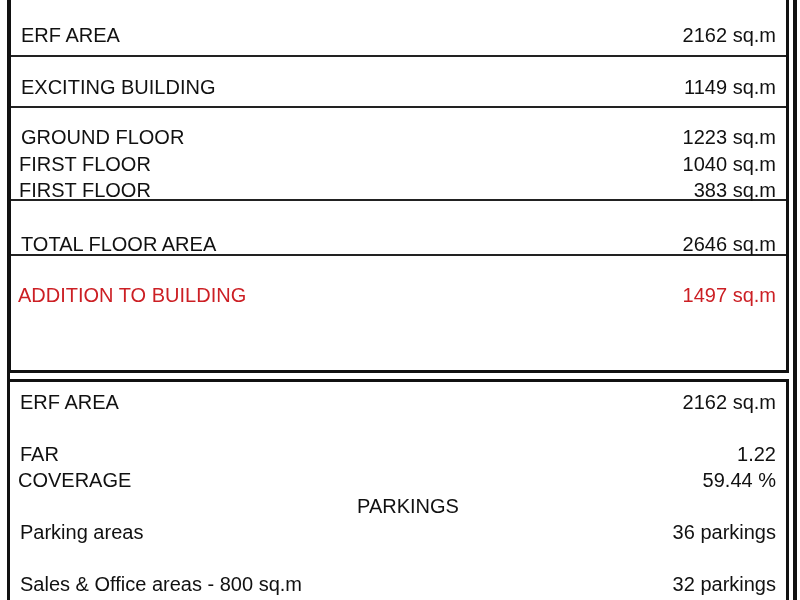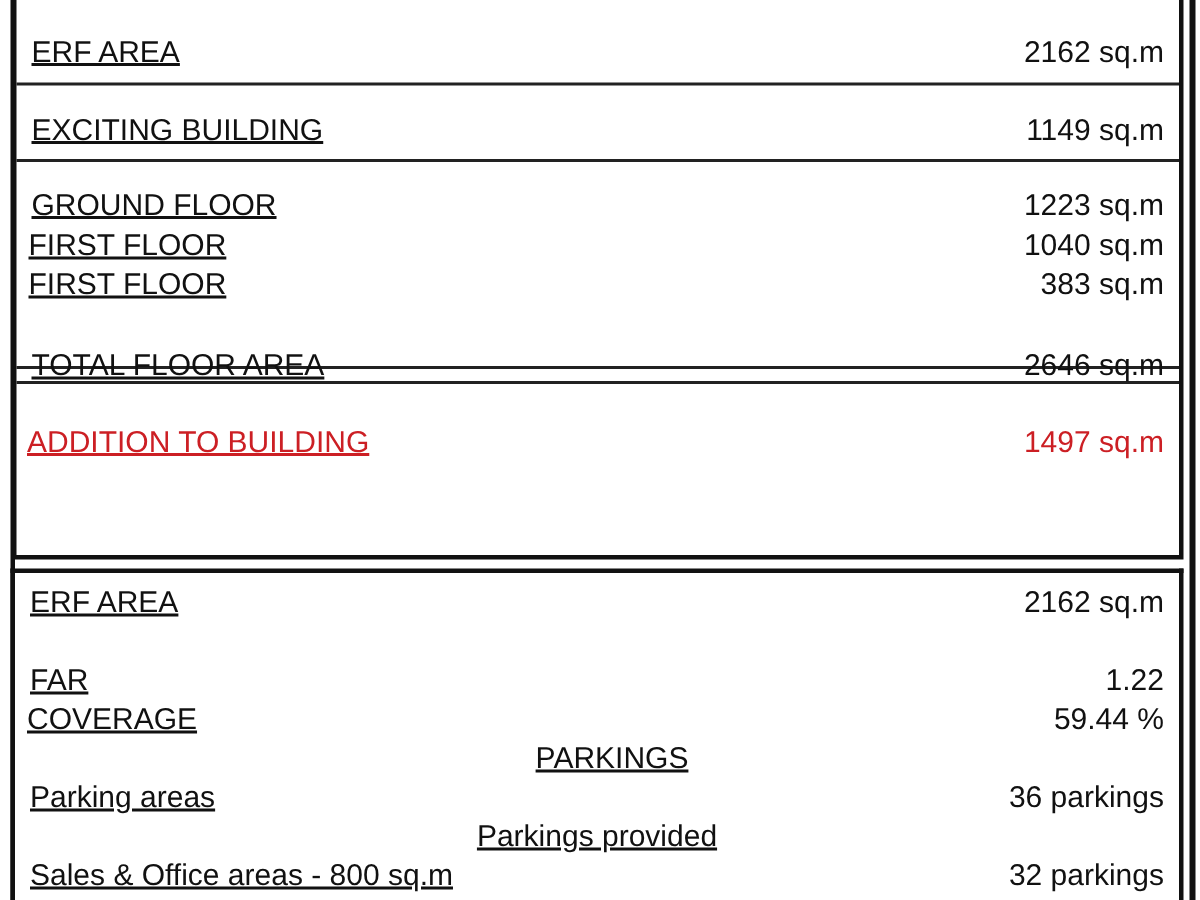--- a/index.html
+++ b/index.html
@@ -23,21 +23,21 @@
     }
     .section {
       position: absolute; left: 0; right: 0;
       border-bottom: 2px solid #222;
       box-sizing: border-box;
     }
     .row {
       position: absolute; left: 0; right: 0; height: 26px;
       font-size: 20px; line-height: 26px;
     }
-    .row .label { position: absolute; left: 10px; white-space: nowrap; text-decoration: underline; }
+    .row .label { position: absolute; left: 10px; white-space: nowrap; }
     .row .value { position: absolute; right: 10px; white-space: nowrap; }
     .row.center .label { left: 0; right: 0; text-align: center; }
     .red { color: #cc1f24; }
   </style>
 </head>
 <body>
 
 <div class="frame-left"></div>
 <div class="frame-right"></div>
 
@@ -47,21 +47,21 @@
       <span class="label">ERF AREA</span>
       <span class="value">2162 sq.m</span>
     </div>
   </div>
   <div class="section" style="top:57px; height:51px;">
     <div class="row" style="top:17px;padding-left:20px;">
       <span class="label">EXCITING BUILDING</span>
       <span class="value">1149 sq.m</span>
     </div>
   </div>
-  <div class="section" style="top:108px; height:138px;">
+  <div class="section" style="top:108px; height:93px;">
     <div class="row" style="top:16px;">
       <span class="label">GROUND FLOOR</span>
       <span class="value">1223 sq.m</span>
     </div>
     <div class="row" style="top:43px;">
       <span class="label" style="left:8px;">FIRST FLOOR</span>
       <span class="value">1040 sq.m</span>
     </div>
     <div class="row" style="top:69px;">
       <span class="label" style="left:8px;">FIRST FLOOR</span>
@@ -95,20 +95,17 @@
     <span class="label" style="left:8px;">COVERAGE</span>
     <span class="value">59.44 %</span>
   </div>
   <div class="row center" style="top:111px;">
     <span class="label" style="left:20px;">PARKINGS</span>
   </div>
   <div class="row" style="top:137px;">
     <span class="label">Parking areas</span>
     <span class="value">36 parkings</span>
   </div>
-  <div class="row center" style="top:163px;">
-    <span class="label">Parkings provided</span>
-  </div>
   <div class="row" style="top:189px;">
     <span class="label">Sales &amp; Office areas - 800 sq.m</span>
     <span class="value">32 parkings</span>
   </div>
 </div>
 
 </body></html>

